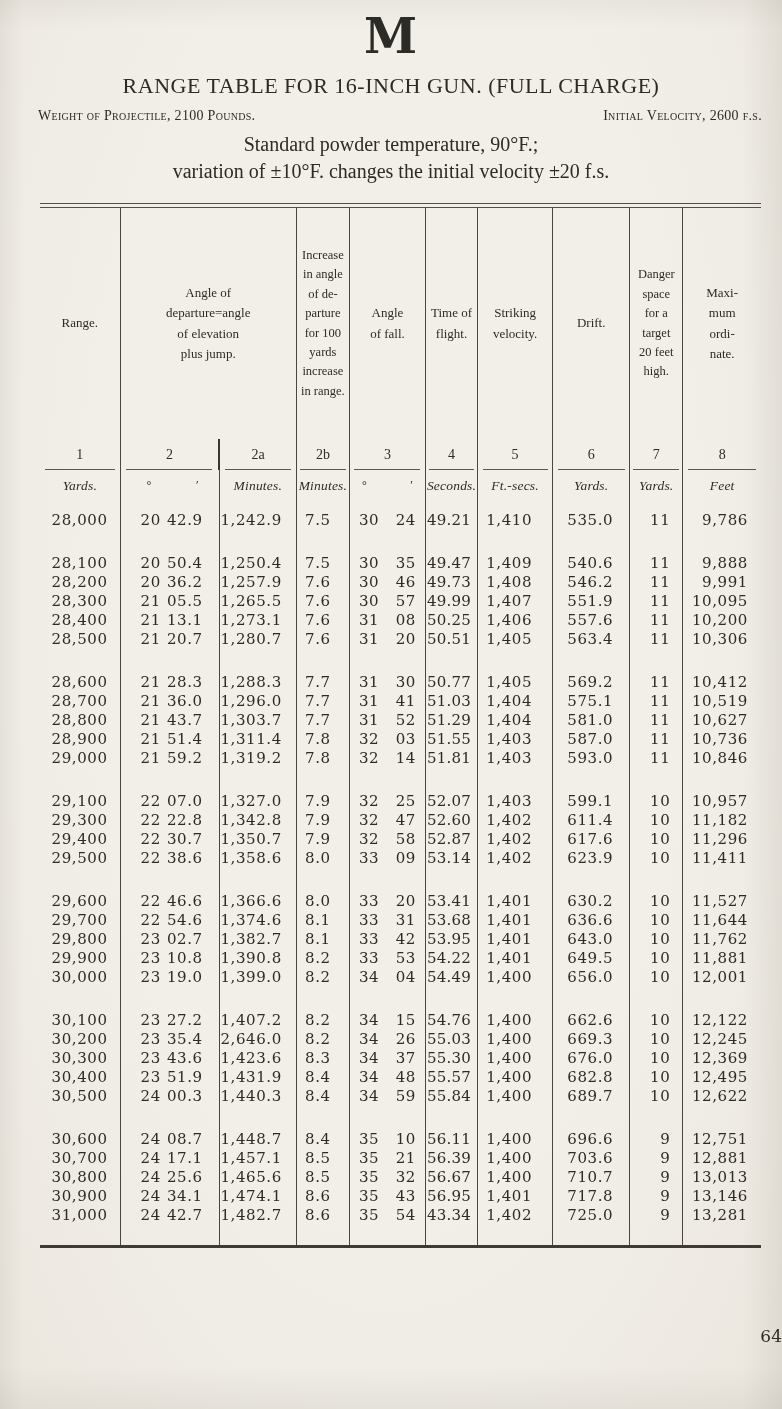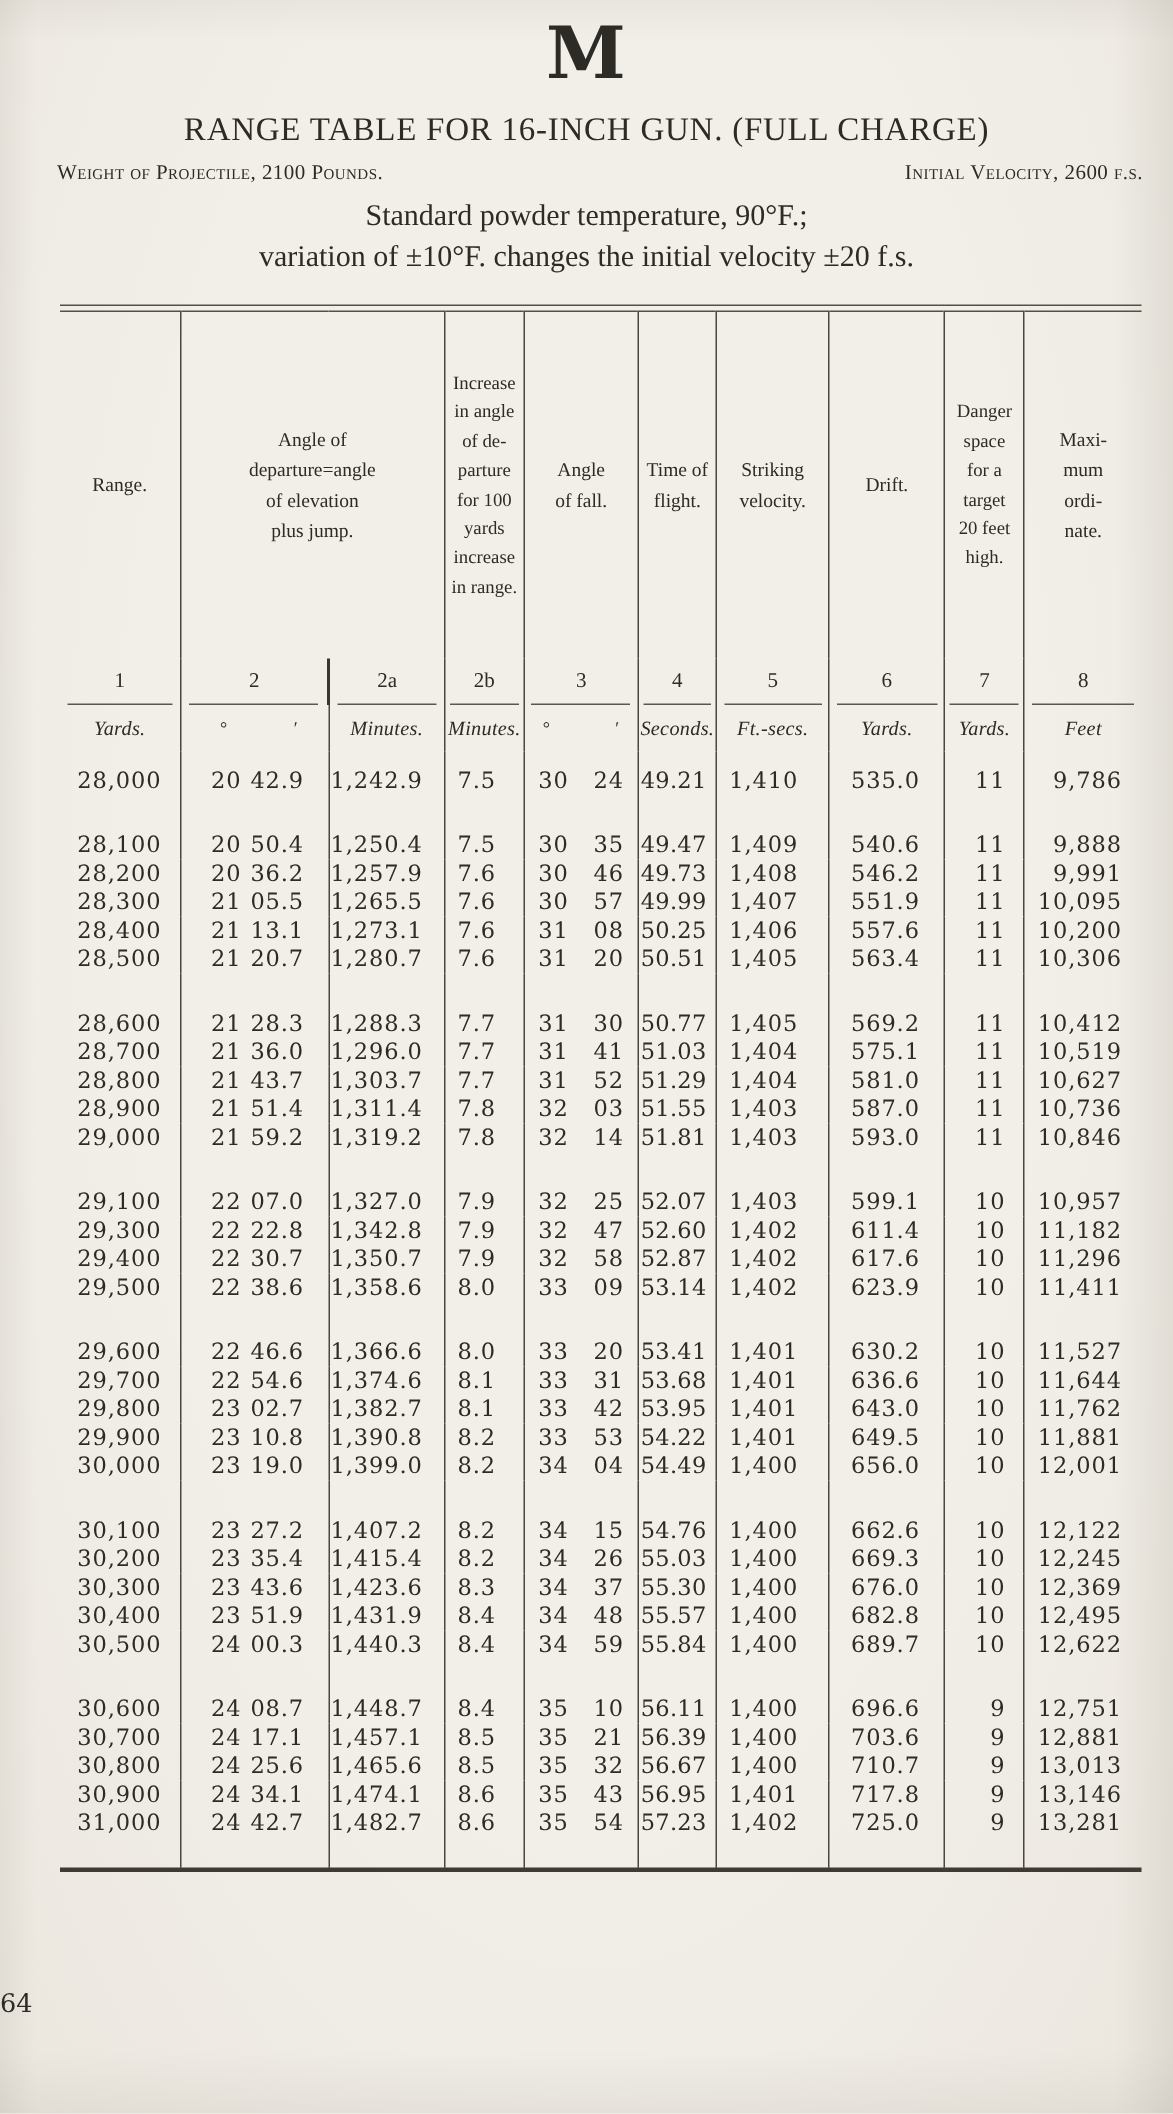--- a/index.html
+++ b/index.html
@@ -86,22 +86,23 @@
   td.c6{text-align:right;padding-right:16px;}
   td.c7{text-align:right;padding-right:12px;}
   td.c8{text-align:right;padding-right:13px;}
   .pairbox{display:flex;justify-content:space-between;}
   .p2{padding:0 16px 0 20px;}
   .p3{padding:0 9px 0 9px;}
   .hdr-unit .p2{padding:0 20px 0 26px;}
   .hdr-unit .p3{padding:0 12px 0 12px;}
 
   .page-number{
-    text-align:left;font-size:17px;margin-top:78px;
+    text-align:right;font-size:17px;margin-top:78px;
     font-family:"DejaVu Serif", serif;
+    padding-left:30px;
   }
 </style>
 </head>
 <body>
 
 <div class="page">
 
   <div class="plate-letter">M</div>
 
   <div class="title">RANGE TABLE FOR 16-INCH GUN. (FULL CHARGE)</div>
@@ -710,21 +711,21 @@
             <td class="c8">12,122</td>
           </tr>
           <tr>
             <td class="c1 bR">30,200</td>
             <td class="c2 bR">
               <div class="pairbox p2">
                 <span>23</span>
                 <span>35.4</span>
               </div>
             </td>
-            <td class="c2a bR">1,415.4</td>
+            <td class="c2a bR">2,646.0</td>
             <td class="c2b bR">8.2</td>
             <td class="c3 bR">
               <div class="pairbox p3">
                 <span>34</span>
                 <span>26</span>
               </div>
             </td>
             <td class="c4 bR">55.03</td>
             <td class="c5 bR">1,400</td>
             <td class="c6 bR">669.3</td>
@@ -894,21 +895,21 @@
               </div>
             </td>
             <td class="c2a bR">1,482.7</td>
             <td class="c2b bR">8.6</td>
             <td class="c3 bR">
               <div class="pairbox p3">
                 <span>35</span>
                 <span>54</span>
               </div>
             </td>
-            <td class="c4 bR">57.23</td>
+            <td class="c4 bR">43.34</td>
             <td class="c5 bR">1,402</td>
             <td class="c6 bR">725.0</td>
             <td class="c7 bR">9</td>
             <td class="c8">13,281</td>
           </tr>
         </tbody>
     </table>
   </div>
 
   <div class="page-number">64</div>

